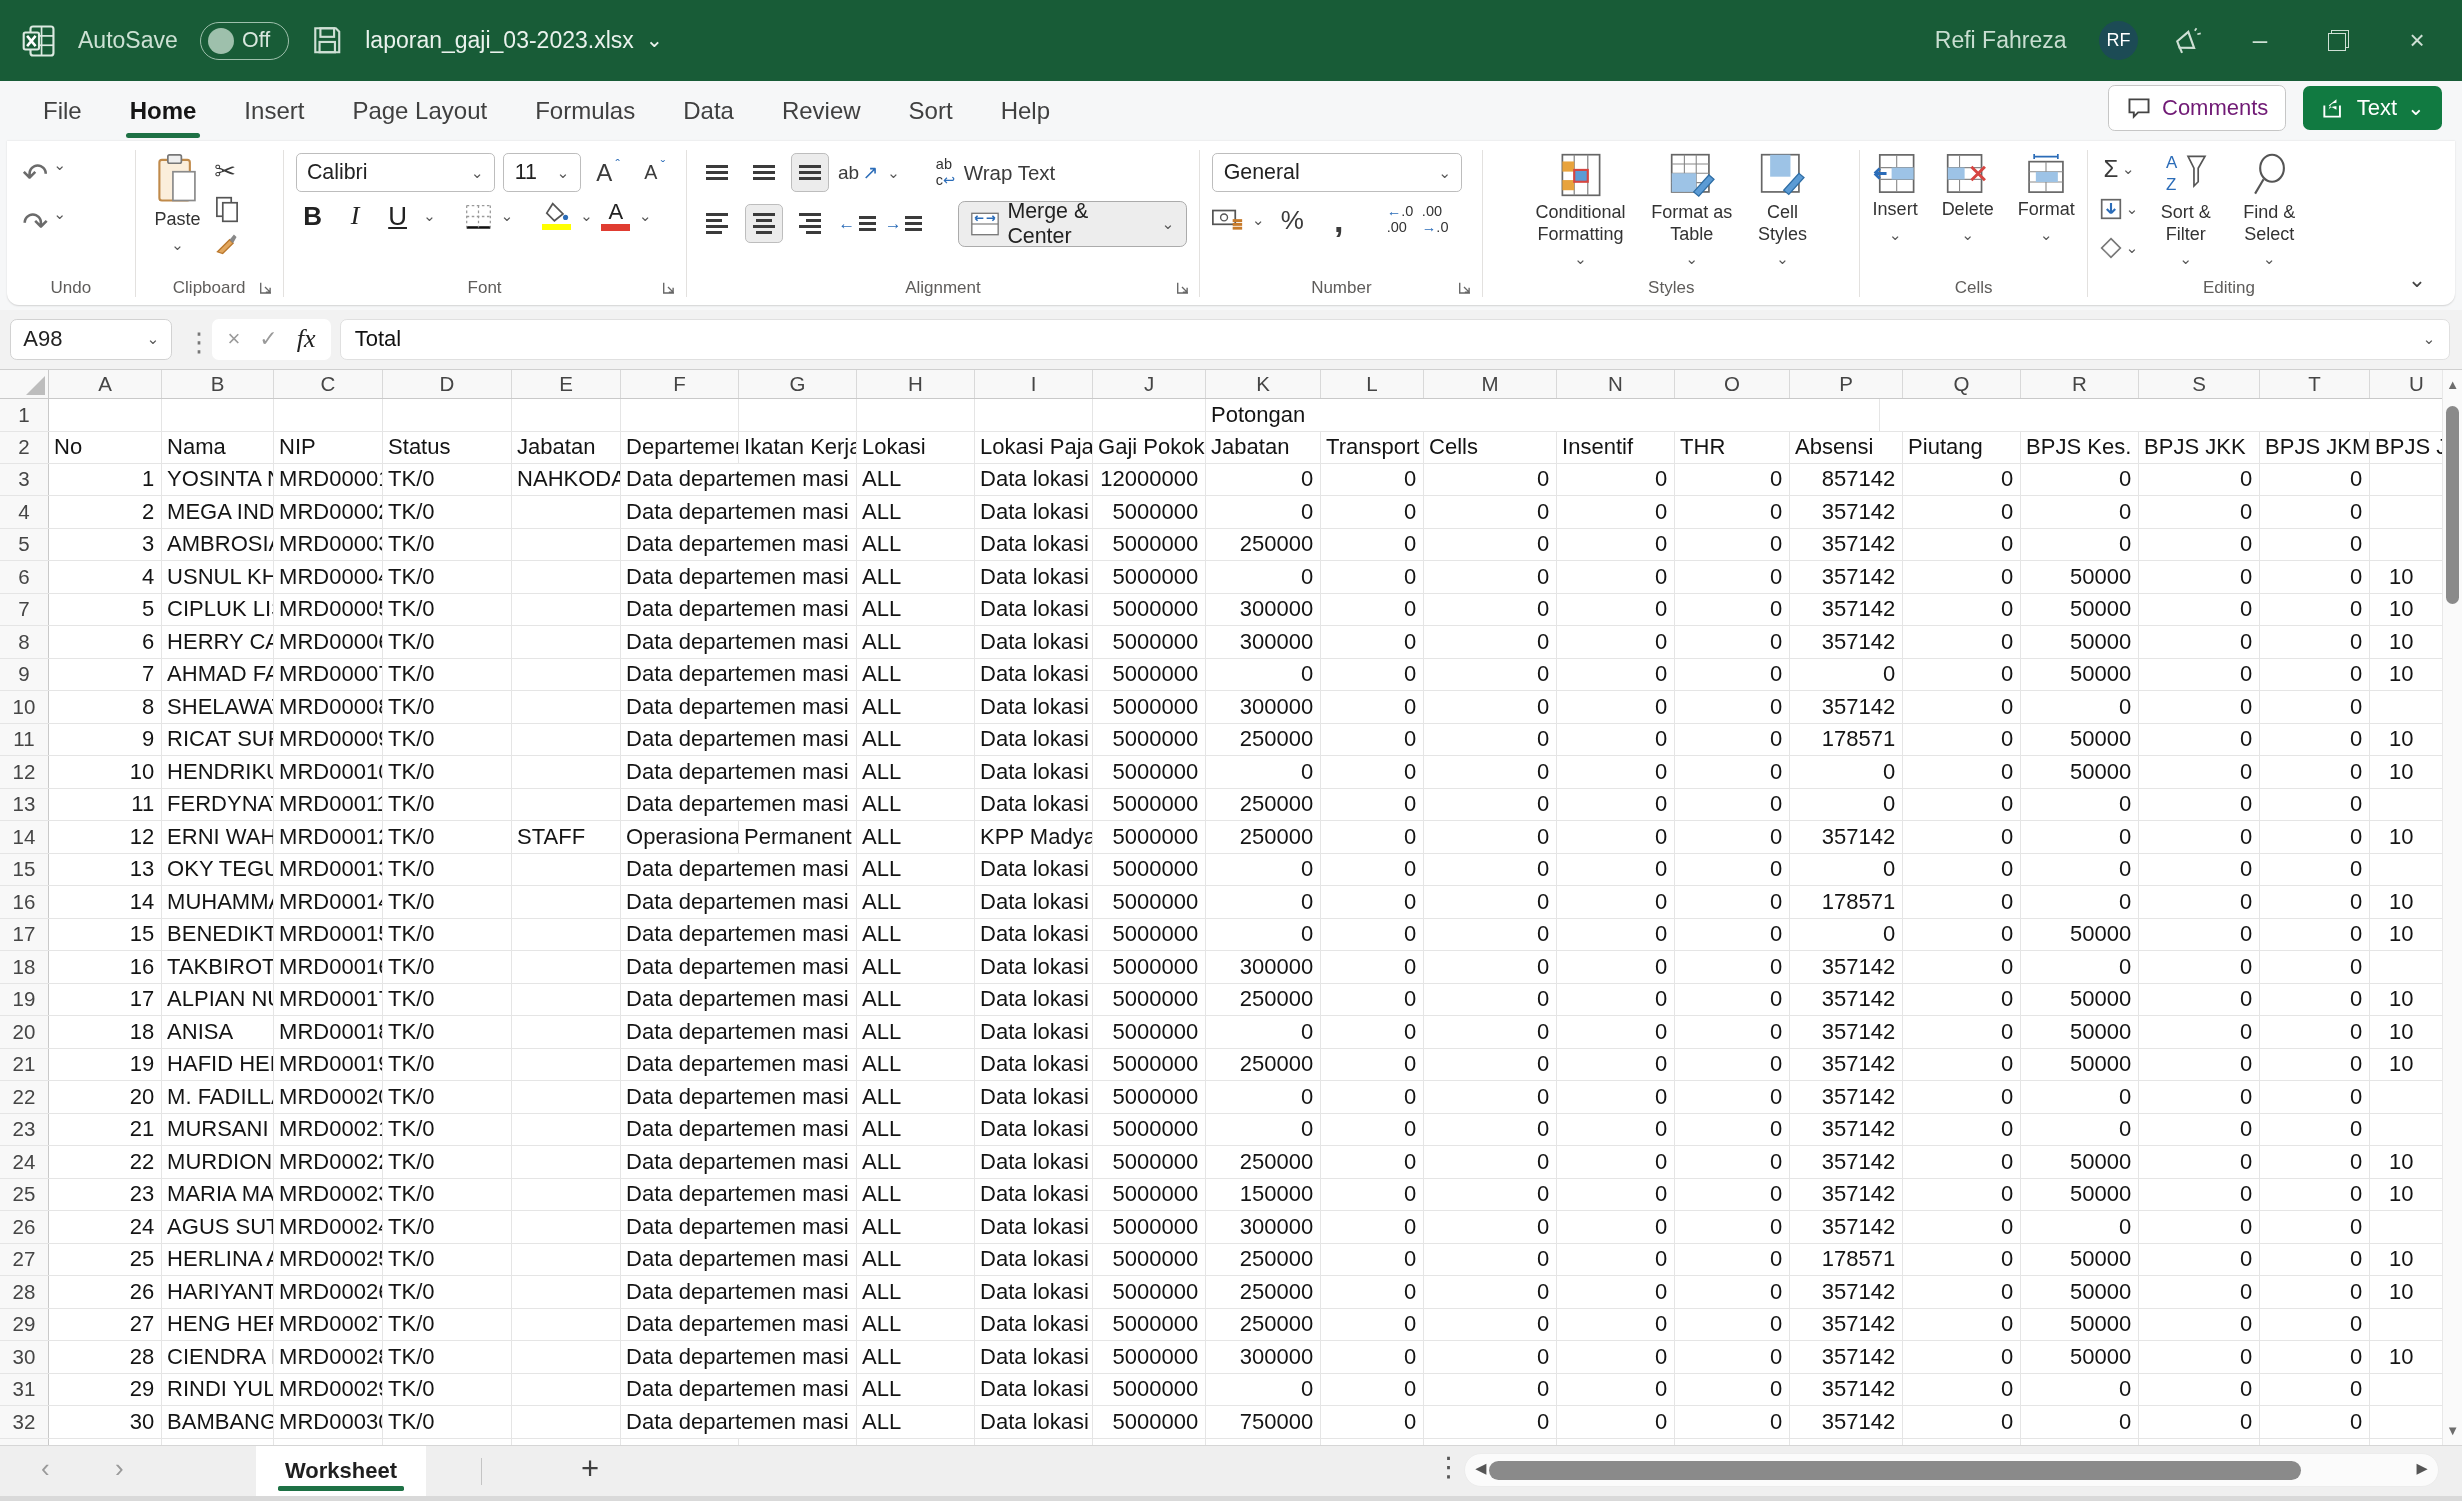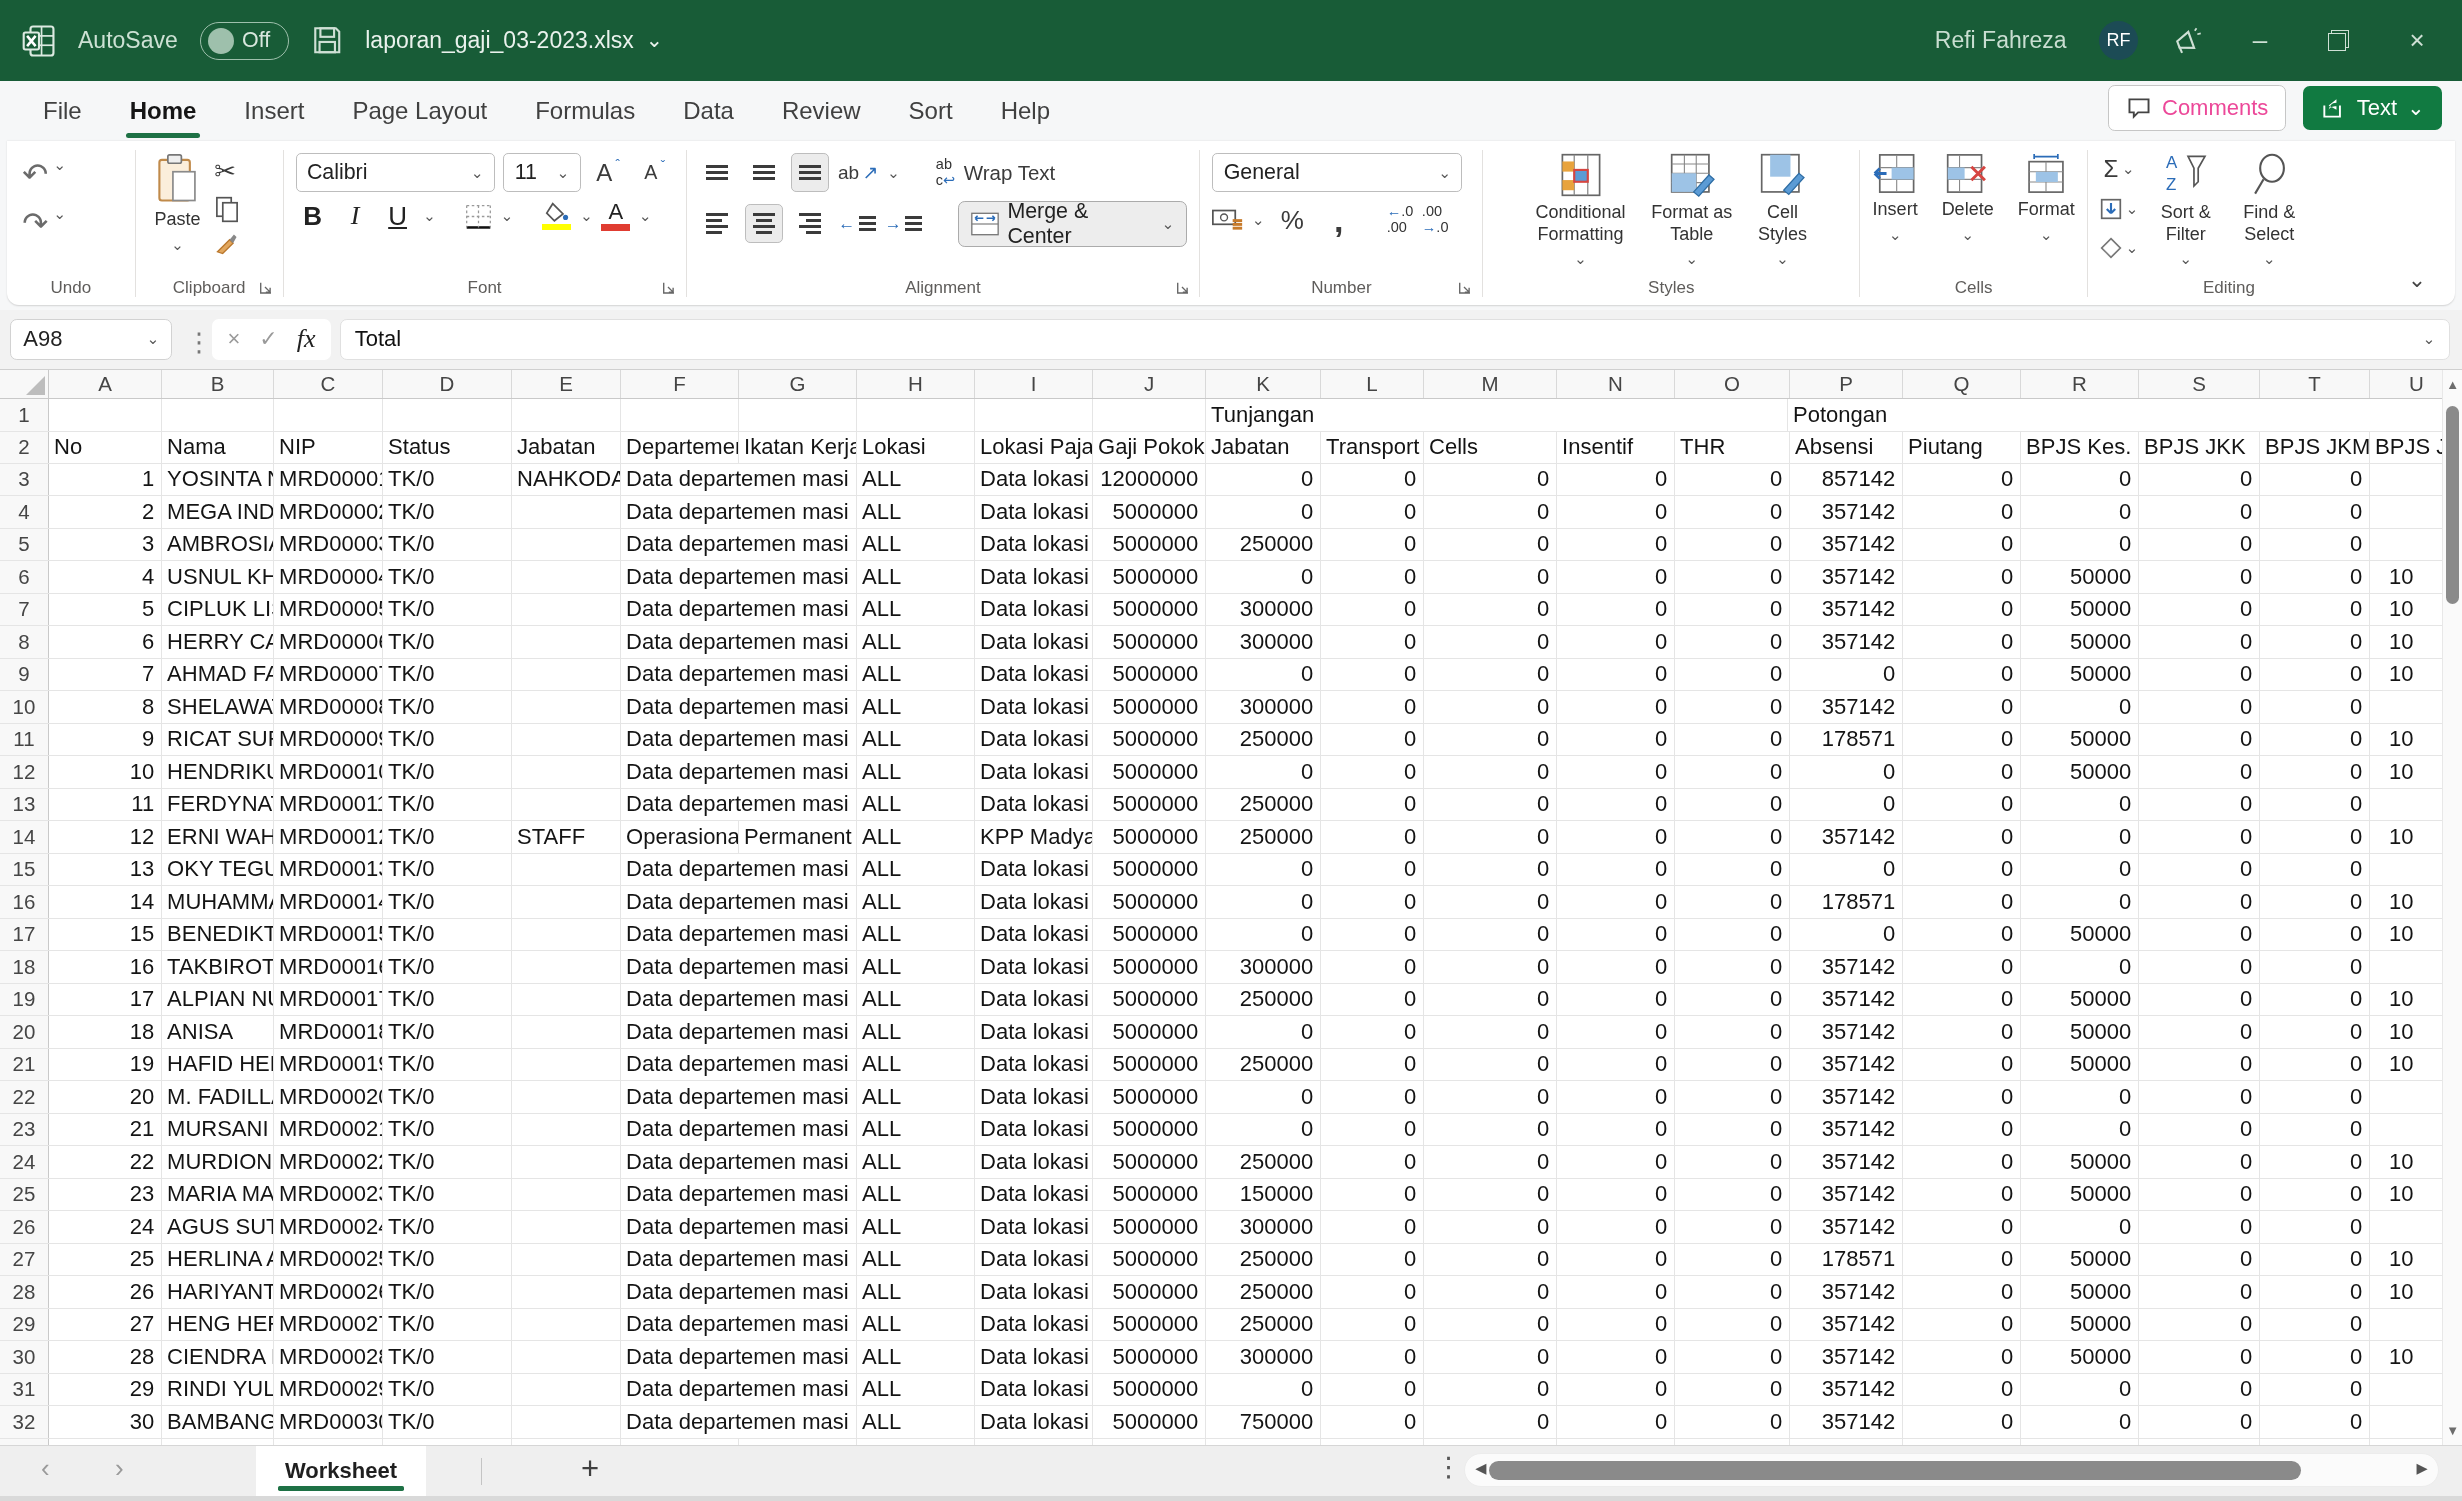--- a/index.html
+++ b/index.html
@@ -36,21 +36,21 @@
   
   .tabsrow{position:absolute;left:0;top:81px;width:2462px;height:60px;background:#F6F7F8;
            display:flex;align-items:center;}
   .tabs{display:flex;align-items:center;padding-left:19px;}
   .rtab{position:relative;padding:0 24px;font-size:24px;color:#404040;height:60px;display:flex;align-items:center;}
   .rtab.active{color:#151515;font-weight:bold;}
   .rtab.active::after{content:"";position:absolute;left:20.5px;right:20.5px;bottom:3.4px;height:5.1px;
                       border-radius:2.6px;background:#1E7145;}
   .top-actions{position:absolute;right:20.5px;top:85px;display:flex;gap:17px;align-items:center;}
   .btn-comments{display:flex;align-items:center;gap:10.3px;border:0.9px solid #C6C6C6;background:#fff;
-                border-radius:6.8px;height:44px;padding:0 17px;font-size:22px;color:#ec4899;}
+                border-radius:6.8px;height:44px;padding:0 17px;font-size:22px;color:#701a75;}
   .btn-share{display:flex;align-items:center;gap:10.3px;background:#117A41;border-radius:6.8px;height:44px;
              padding:0 17px;font-size:22px;color:#fff;}
 
   
   .ribbonwrap{position:absolute;left:0;top:141px;width:2462px;height:169px;background:#F6F7F8;}
   .ribboncard{position:absolute;left:6.8px;right:6.8px;top:0;height:164px;background:#fff;
               border-radius:0 0 12px 12px;box-shadow:0 0.9px 1.7px rgba(0,0,0,.15);display:flex;}
   .rgroup{position:relative;height:100%;flex:none;box-sizing:border-box;padding-top:12px;}
   .gsep{width:0.9px;background:#E3E1DF;margin:8.5px 0;}
   .glabel{position:absolute;bottom:6.8px;left:0;right:0;text-align:center;font-size:17px;color:#5f5d5b;}
@@ -653,21 +653,20 @@
         <div class="cell" style="width: 113px;"></div>
         <div class="cell" style="width: 112px;"></div>
         <div class="cell" style="width: 109px;"></div>
         <div class="cell" style="width: 129px;"></div>
         <div class="cell" style="width: 109px;"></div>
         <div class="cell" style="width: 118px;"></div>
         <div class="cell" style="width: 118px;"></div>
         <div class="cell" style="width: 118px;"></div>
         <div class="cell" style="width: 118px;"></div>
         <div class="cell" style="width: 113px;"></div>
-        <div class="cell" style="width: 582px;">Tunjangan</div>
         <div class="cell" style="width: 674px;">Potongan</div>
       </div>
       <div class="grow" style="height: 32px;">
         <div class="rowhead" style="width: 49px;">2</div>
         <div class="cell" style="width: 113px;">No</div>
         <div class="cell" style="width: 112px;">Nama</div>
         <div class="cell" style="width: 109px;">NIP</div>
         <div class="cell" style="width: 129px;">Status</div>
         <div class="cell" style="width: 109px;">Jabatan</div>
         <div class="cell" style="width: 118px;">Departemen</div>

